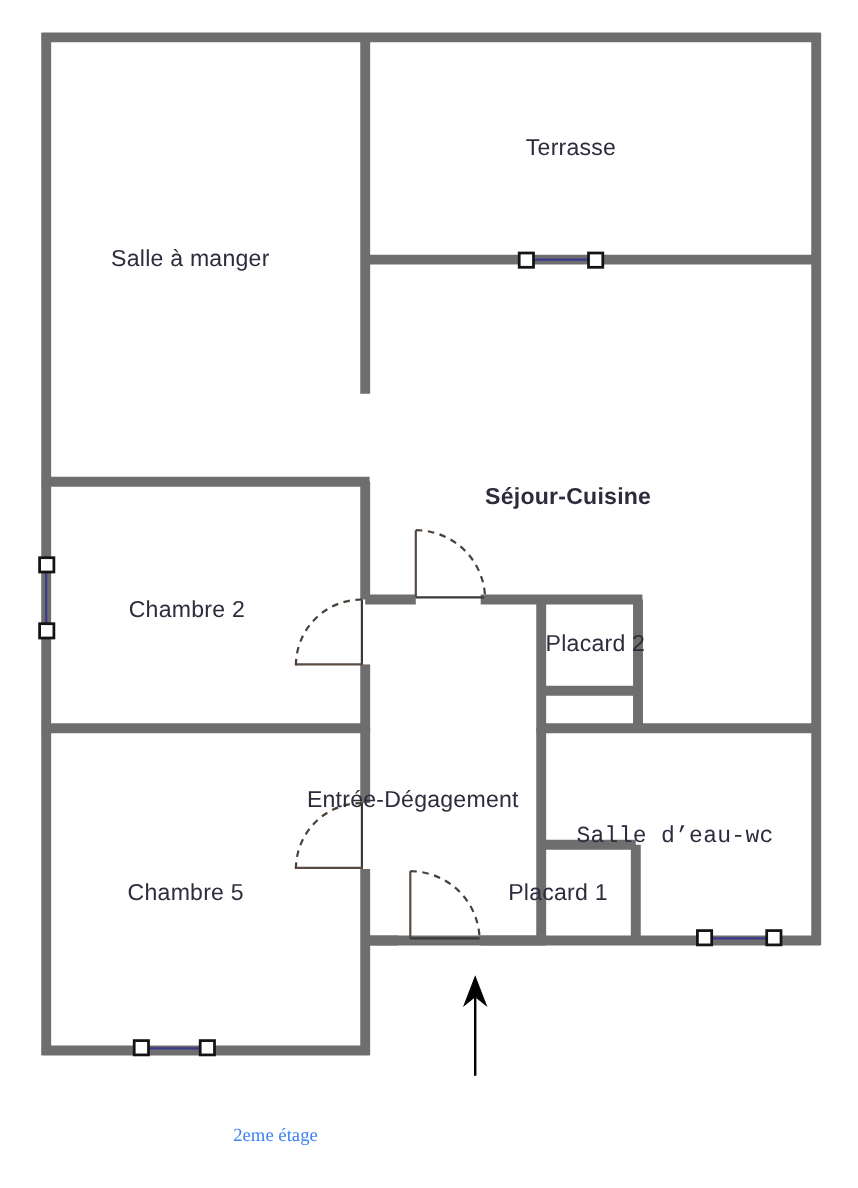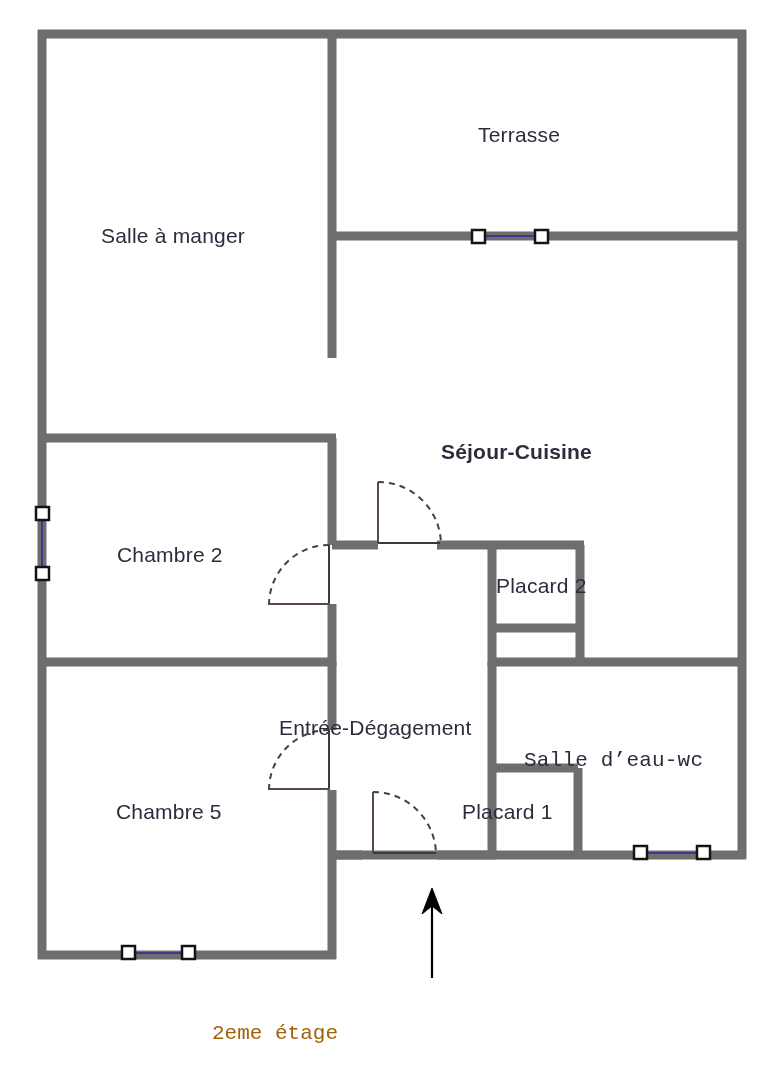--- a/index.html
+++ b/index.html
@@ -35,23 +35,23 @@
     font-family: "Liberation Sans", sans-serif;
     font-size: 21px;
     color: #2e2b3d;
     white-space: nowrap;
     letter-spacing: 0.2px;
     line-height: 1;
     user-select: none;
   }
   .plan-caption {
     position: absolute;
-    font-family: Liberation Mono, monospace;
-    font-size: 21px;
-    color: #a16207;
+    font-family: Liberation Serif, serif;
+    font-size: 17px;
+    color: #3b82f6;
     white-space: nowrap;
     line-height: 1;
     user-select: none;
   }
   .lbl-terrasse      { left: 478px; top: 124px; }
   .lbl-salle-manger  { left: 90px;  top: 225px; margin-left: 11px; }
   .lbl-sejour        { left: 441px; top: 441px; font-weight: bold; }
   .lbl-chambre2      { left: 117px; top: 544px; }
   .lbl-placard2      { left: 496px; top: 575px; }
   .lbl-entree        { left: 279px; top: 717px; }

